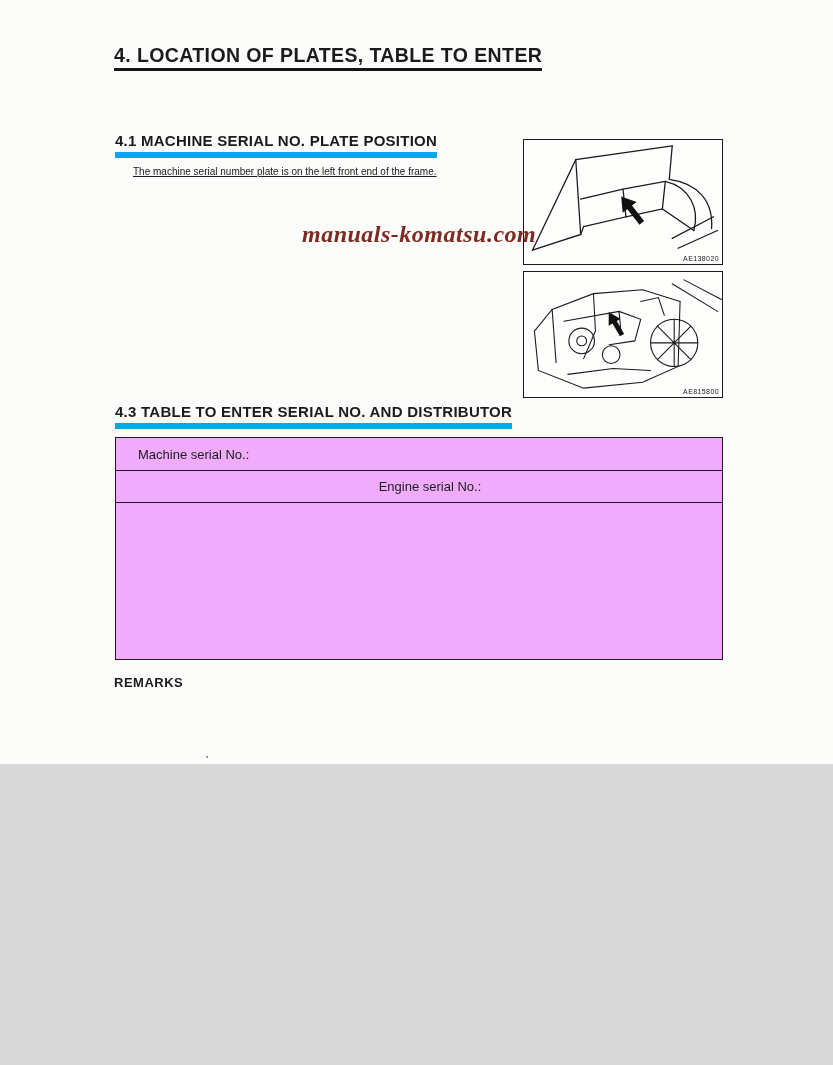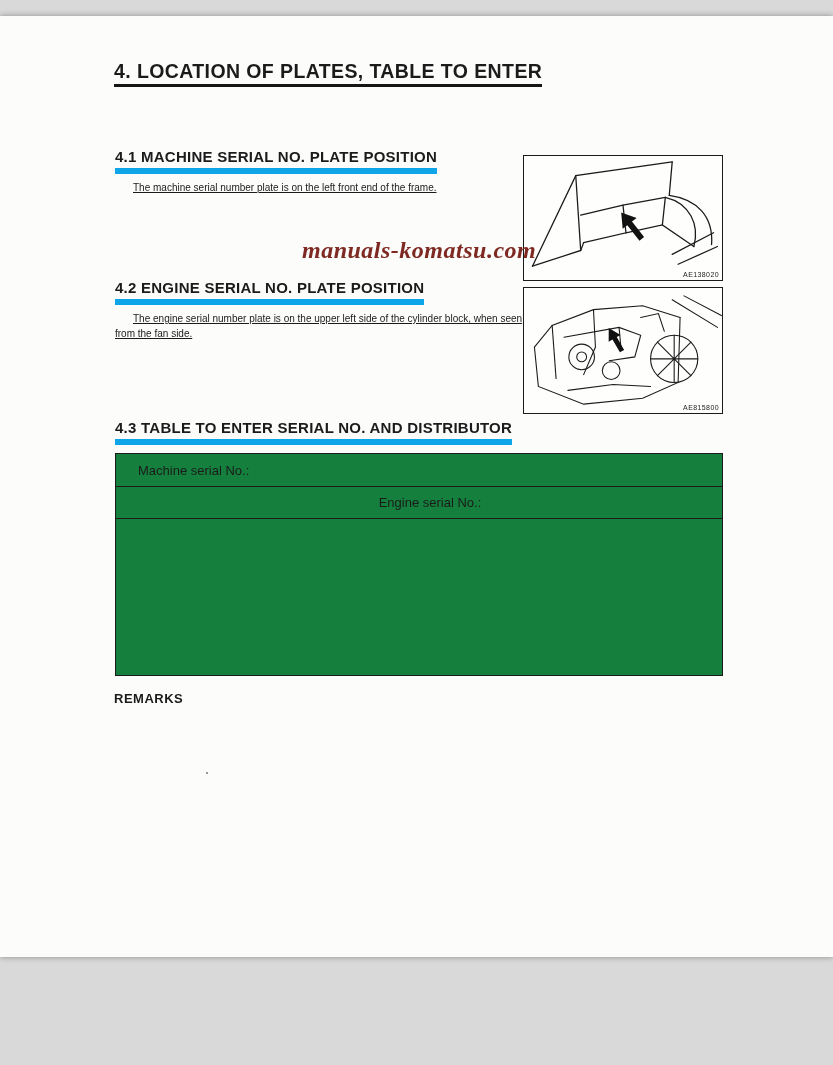--- a/index.html
+++ b/index.html
@@ -2,22 +2,22 @@
 <html><head>
 <meta charset="utf-8">
 <style>
   * { margin: 0; padding: 0; box-sizing: border-box; }
   html, body { background: #d9d9d9; }
   body { font-family: "Liberation Sans", sans-serif; }
 
   .page {
     position: relative;
     width: 833px;
-    height: 941px;
-    margin: 16px auto;
+    height: 764px;
+    margin: 0 auto;
     background: #fcfcfb;
     color: #1b1b1b;
     overflow: hidden;
     box-shadow: 0 0 6px rgba(0,0,0,.35);
     padding-left: 24px;
   }
 
   
   .doc-title {
     position: absolute;
@@ -94,21 +94,21 @@
 
   
   .entry-table {
     position: absolute;
     left: 115px;
     top: 437px;
     width: 608px;
     height: 223px;
     border: 1px solid #1b1b1b;
     font-size: 13px;
-    background: #15803d;
+    background: #f0abfc;
   }
   .entry-row {
     display: flex;
     align-items: center;
     padding-left: 22px;
     border-bottom: 1px solid #1b1b1b;
   }
   .entry-row.r1 { height: 33px; }
   .entry-row.r2 { height: 32px; justify-content: center; }
   .entry-free { position: relative; height: 155px; }
@@ -174,24 +174,20 @@
         <path d="M60,88 L57,96"></path>
         <path d="M140,70 L143,42"></path>
         <path d="M150,100 L192,78"></path>
         <path d="M156,110 L196,92"></path>
       </g>
       <polygon points="0,-16 9,-2 3,-2 3,18 -3,18 -3,-2 -9,-2" transform="translate(108,70) rotate(-38)" fill="#111"></polygon>
     </svg>
     <figcaption class="fig-label">AE138020</figcaption>
   </figure>
 
-  <section class="sec sec-42">
-    <h2 class="sec-heading">4.2  ENGINE SERIAL NO. PLATE POSITION</h2>
-    <p class="sec-body">The engine serial number plate is on the upper left side of the cylinder block, when seen from the fan side.</p>
-  </section>
 
   <figure class="fig fig-2">
     <svg viewBox="0 0 200 127" aria-hidden="true">
       <g fill="none" stroke="#1b1b1b" stroke-width="1.1" stroke-linecap="round">
         <path d="M150,12 L196,40"></path>
         <path d="M162,8 L200,28"></path>
         <path d="M10,60 L28,38 L70,22 L120,18 L158,30"></path>
         <path d="M10,60 L14,100 L60,118 L120,112 L156,96 L158,30"></path>
         <path d="M28,38 L32,92"></path>
         <path d="M70,22 L72,60 L60,88"></path>

